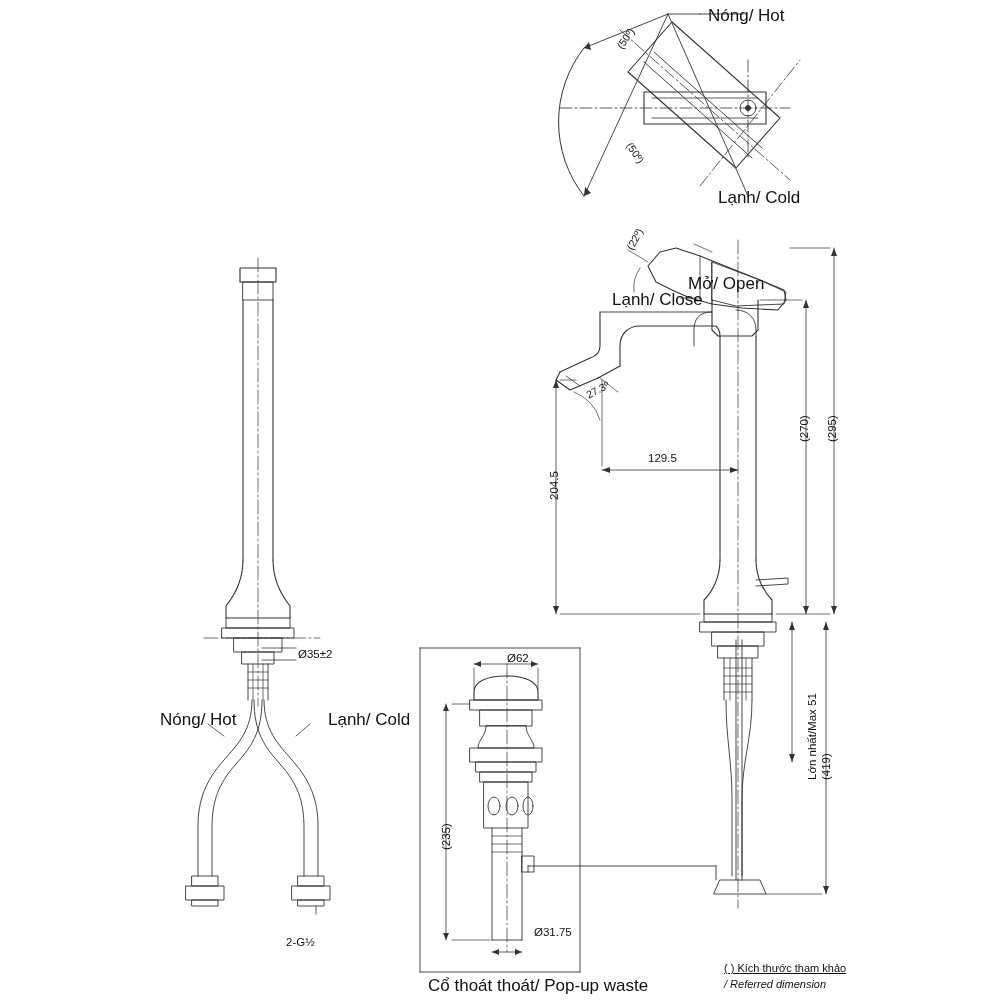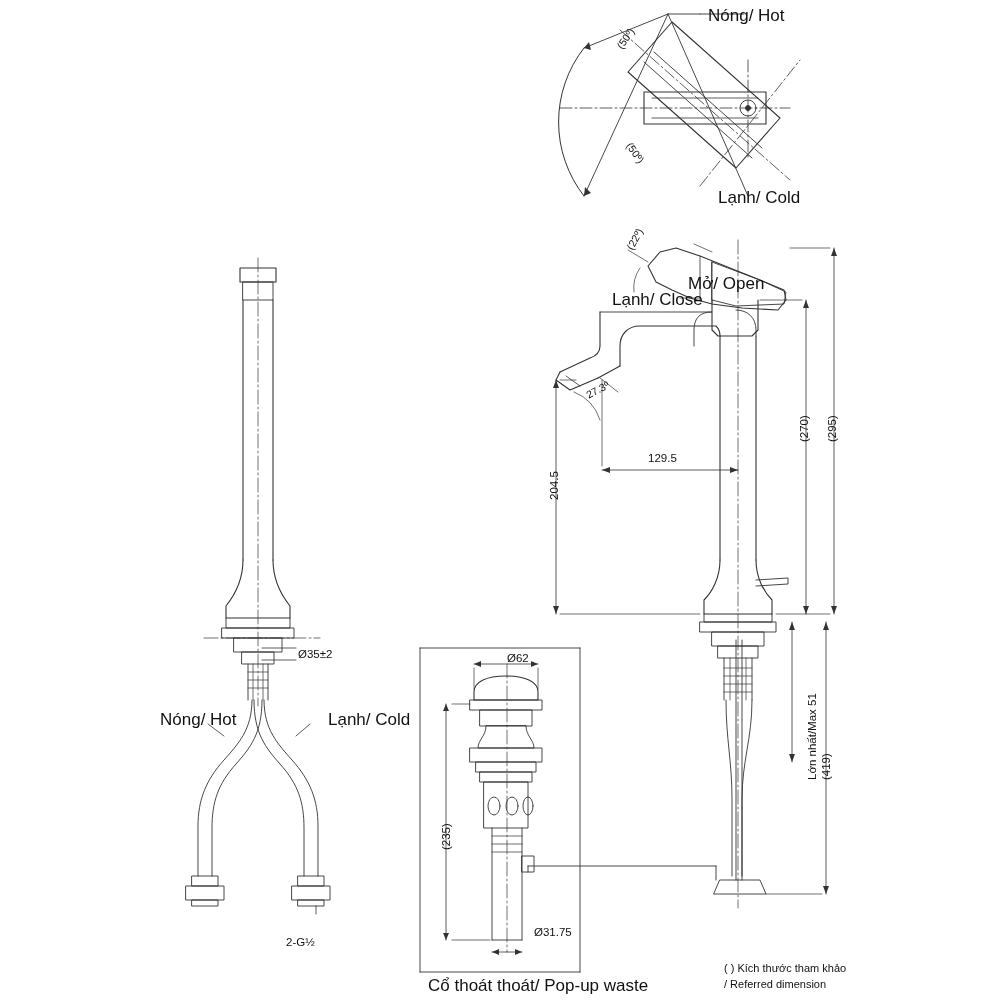--- a/index.html
+++ b/index.html
@@ -17,21 +17,21 @@
     font-size:25px;font-weight:bold;font-style:italic;
     letter-spacing:0.5px;color:#111;
   }
   svg.draw{position:absolute;left:0;top:0;width:1000px;height:1000px;}
   .lbl{
     position:absolute;
     font-size:11.5px;
     color:#111;
     white-space:nowrap;
   }
-  .lbl.it{}
+  .lbl.it{font-style:italic;}
   .lbl.sm{font-size:10.5px;}
   .rot90{transform:rotate(-90deg);transform-origin:left top;}
   .rotm45{transform:rotate(-55deg);transform-origin:left top;}
   .rot45{transform:rotate(55deg);transform-origin:left top;}
   .rot22{transform:rotate(-62deg);transform-origin:left top;}
   .rot27{transform:rotate(-28deg);transform-origin:left top;}
   .mix{font-size:17px;}
   .footnote{font-size:11px;}
 </style>
 </head>
@@ -312,16 +312,16 @@
   <div class="lbl" style="left:298px;top:648px;">Ø35±2</div>
   <div class="lbl" style="left:286px;top:916px;margin-top:20px;">2-G½</div>
 
   <div class="lbl" style="left:494px;top:652px;margin-left:13px;">Ø62</div>
   <div class="lbl rot90" style="left:440px;top:850px;">(235)</div>
   <div class="lbl" style="left:534px;top:926px;">Ø31.75</div>
   <div class="lbl mix" style="left:428px;top:976px;">
     <span>Cổ thoát thoát/ Pop-up waste</span>
   </div>
 
-  <div class="lbl footnote" style="left:724px;top:962px;">( ) Kích thước tham khảo</div>
+  <div class="lbl footnote" style="left:724px;top:962px;text-decoration:underline;">( ) Kích thước tham khảo</div>
   <div class="lbl footnote it" style="left:724px;top:978px;">/ Referred dimension</div>
 
 </div>
 
 </body></html>

